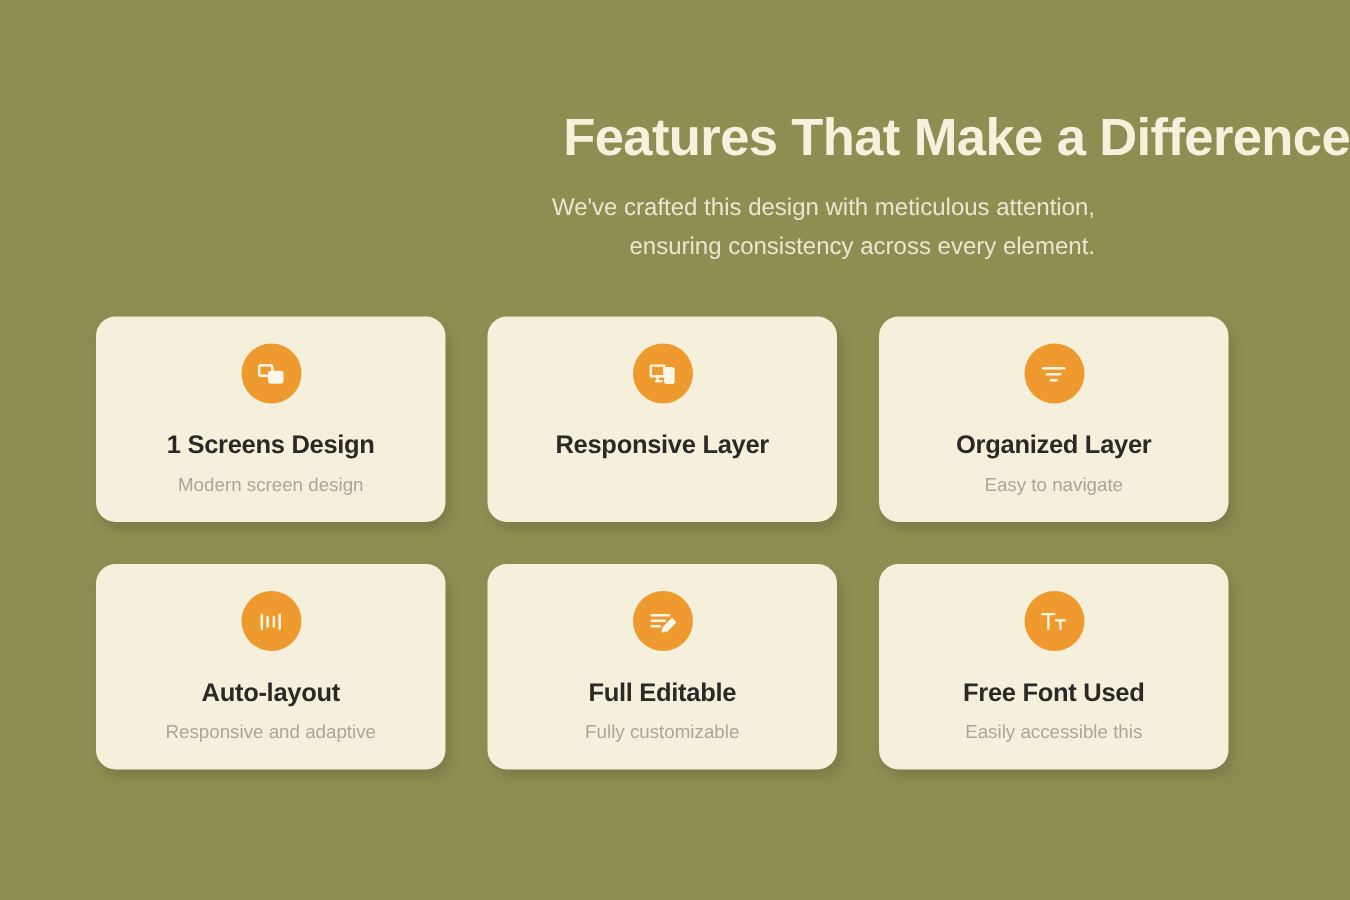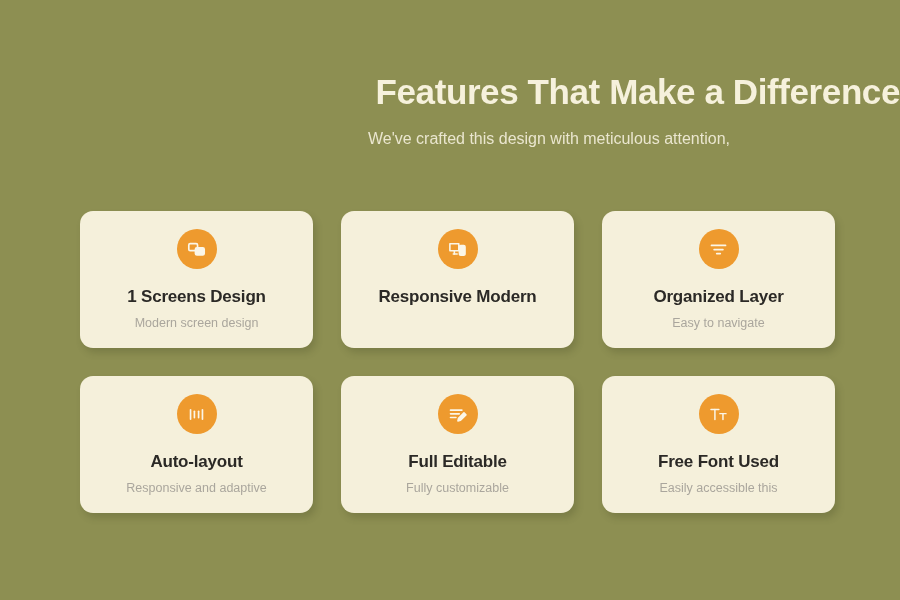--- a/index.html
+++ b/index.html
@@ -44,21 +44,21 @@
     line-height: 1.6;
     max-width: 560px;
   }
   .page-subtitle .sub-line {
     display: block;
   }
 
   
   .cards-grid {
     position: absolute;
-    left: 80px;
+    left: 64px;
     top: 211px;
     width: 756px;
     display: grid;
     grid-template-columns: repeat(3, 233px);
     grid-column-gap: 28px;
     grid-row-gap: 28px;
   }
 
   .feature-card {
     position: relative;
@@ -109,20 +109,21 @@
 </style>
 </head>
 <body>
 
 <div class="page">
 
   <div class="header">
     <h1 class="page-title">Features That Make a Difference</h1>
     <p class="page-subtitle">
       <span class="sub-line">We've crafted this design with meticulous attention,</span>
+      <span class="sub-line">ensuring consistency across every element.</span>
     </p>
   </div>
 
   <div class="cards-grid">
 
     <div class="feature-card">
       <div class="card-icon-badge">
         <span>
           <svg width="21" height="21" viewBox="0 0 24 24" fill="none" stroke="#fbf6e8" stroke-width="1.9" stroke-linecap="round" stroke-linejoin="round">
             <rect x="3.2" y="5.2" width="10" height="8" rx="1.6"></rect>
@@ -138,21 +139,21 @@
       <div class="card-icon-badge">
         <span>
           <svg width="21" height="21" viewBox="0 0 24 24" fill="none" stroke="#fbf6e8" stroke-width="1.8" stroke-linecap="round" stroke-linejoin="round">
             <path d="M3.3 5.4h10.2v8.1H3.3z"></path>
             <path d="M7.2 17.2h4.4"></path>
             <path d="M8.4 13.6v3.6"></path>
             <rect x="14.2" y="7.4" width="6.4" height="11.2" rx="1.5" fill="#fbf6e8" stroke="#fbf6e8"></rect>
           </svg>
         </span>
       </div>
-      <h2 class="card-title">Responsive Modern</h2>
+      <h2 class="card-title">Responsive Layer</h2>
     </div>
 
     <div class="feature-card">
       <div class="card-icon-badge">
         <span>
           <svg width="21" height="21" viewBox="0 0 24 24" fill="none" stroke="#fbf6e8" stroke-width="2" stroke-linecap="round">
             <path d="M4 7.4h16"></path>
             <path d="M7 12h10"></path>
             <path d="M10 16.6h4"></path>
           </svg>

